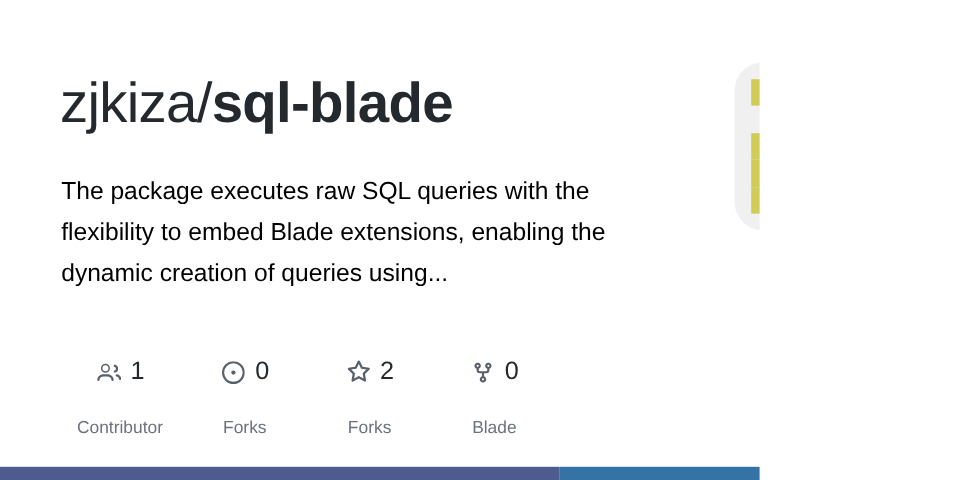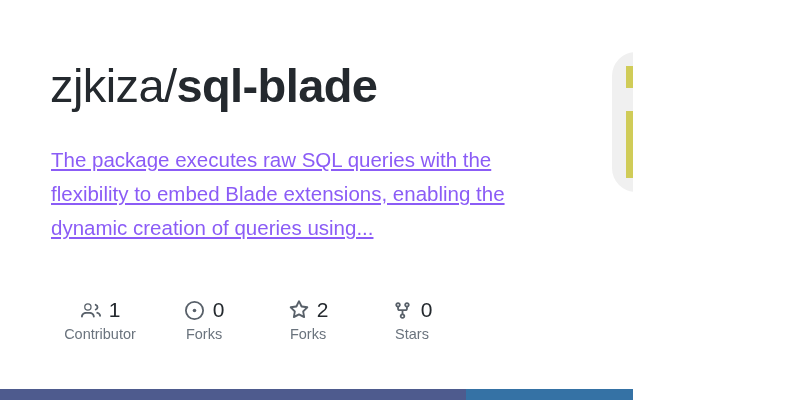--- a/index.html
+++ b/index.html
@@ -76,21 +76,21 @@
     color: #586069;
     margin-right: 7px;
   }
   .stat-value {
     font-size: 21px;
     color: #24292e;
     font-weight: 400;
     line-height: 22px;
   }
   .stat-label {
-    margin-top: 3px;
+    margin-top: 26px;
     font-size: 14.5px;
     color: #6a737d;
     font-weight: 400;
     white-space: nowrap;
   }
 
   
   #avatar {
     position: absolute;
     left: 612px;
@@ -137,21 +137,21 @@
 </style>
 </head>
 <body>
 
 <div id="card" style="background: rgb(255, 255, 255);">
 
   <div id="title" style="color: rgb(36, 41, 46);">
     <span class="owner">zjkiza</span><span class="slash">/</span><span class="repo">sql-blade</span>
   </div>
 
-  <div id="description" style="color: #8b5cf6; text-decoration: underline;">The package executes raw SQL queries with the flexibility to embed Blade extensions, enabling the dynamic creation of queries using...</div>
+  <div id="description" style="color: #000000;">The package executes raw SQL queries with the flexibility to embed Blade extensions, enabling the dynamic creation of queries using...</div>
 
   <div id="stats">
 
     <div class="stat">
       <div class="stat-top">
         <span class="stat-icon">
           <svg width="20" height="20" viewBox="0 0 16 16" fill="currentColor" aria-hidden="true">
             <path d="M5.5 3.5a2 2 0 1 0 0 4 2 2 0 0 0 0-4ZM2.5 5.5a3 3 0 1 1 6 0 3 3 0 0 1-6 0ZM0 13.25c0-2.1 1.9-3.75 4.25-3.75h2.5c2.35 0 4.25 1.65 4.25 3.75a.75.75 0 0 1-1.5 0c0-1.16-1.14-2.25-2.75-2.25h-2.5C2.64 11 1.5 12.09 1.5 13.25a.75.75 0 0 1-1.5 0Z"></path>
             <path d="M11.01 3.63a.75.75 0 0 1 .93-.52 2.75 2.75 0 0 1 0 5.3.75.75 0 0 1-.41-1.44 1.25 1.25 0 0 0 0-2.42.75.75 0 0 1-.52-.92ZM12.3 10.1a.75.75 0 0 1 .87-.6c1.7.33 2.83 1.6 2.83 3.1a.75.75 0 0 1-1.5 0c0-.7-.55-1.42-1.62-1.63a.75.75 0 0 1-.58-.87Z"></path>
           </svg>
@@ -188,21 +188,21 @@
 
     <div class="stat">
       <div class="stat-top">
         <span class="stat-icon">
           <svg width="19" height="19" viewBox="0 0 16 16" fill="currentColor" aria-hidden="true">
             <path d="M5 5.372v.878c0 .414.336.75.75.75h4.5a.75.75 0 0 0 .75-.75v-.878a2.25 2.25 0 1 1 1.5 0v.878a2.25 2.25 0 0 1-2.25 2.25h-1.5v2.128a2.251 2.251 0 1 1-1.5 0V8.5h-1.5A2.25 2.25 0 0 1 3.5 6.25v-.878a2.25 2.25 0 1 1 1.5 0ZM5 3.25a.75.75 0 1 0-1.5 0 .75.75 0 0 0 1.5 0Zm6.75.75a.75.75 0 1 0 0-1.5.75.75 0 0 0 0 1.5Zm-3 8.75a.75.75 0 1 0-1.5 0 .75.75 0 0 0 1.5 0Z"></path>
           </svg>
         </span>
         <span class="stat-value">0</span>
       </div>
-      <div class="stat-label">Stars</div>
+      <div class="stat-label">Blade</div>
     </div>
 
   </div>
 
   <div id="avatar" style="background: rgb(240, 240, 240);">
     <div id="avatar-grid">
         <div class="cell on" style="background: rgb(208, 204, 88);"></div>
         <div class="cell off"></div>
         <div class="cell on" style="background: rgb(208, 204, 88);"></div>
         <div class="cell off"></div>

